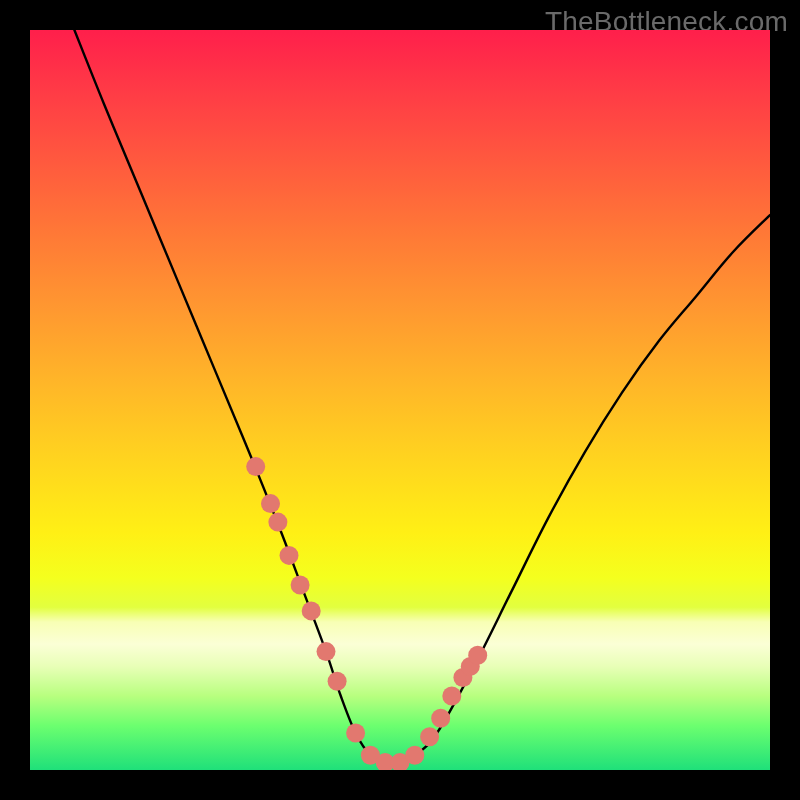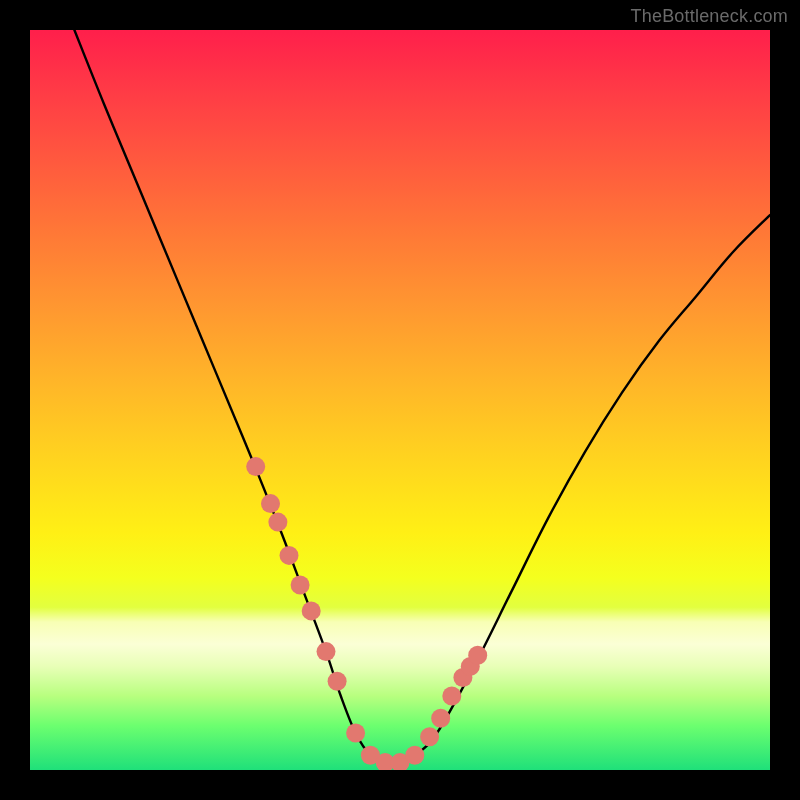--- a/index.html
+++ b/index.html
@@ -41,21 +41,21 @@
       #e8ffb7 86%,
       #b8ff7f 90%,
       #6cff6f 94%,
       #1fe07a 100%);
   }
   .watermark {
     position: absolute;
     top: 6px;
     right: 12px;
     color: #6a6a6a;
-    font-size: 18px;
+    font-size: 28px;
     font-weight: 500;
     letter-spacing: 0.2px;
     user-select: none;
     margin-left: 14px;
   }
   svg.curve {
     position: absolute;
     top: 0;
     left: 0;
     width: 740px;

